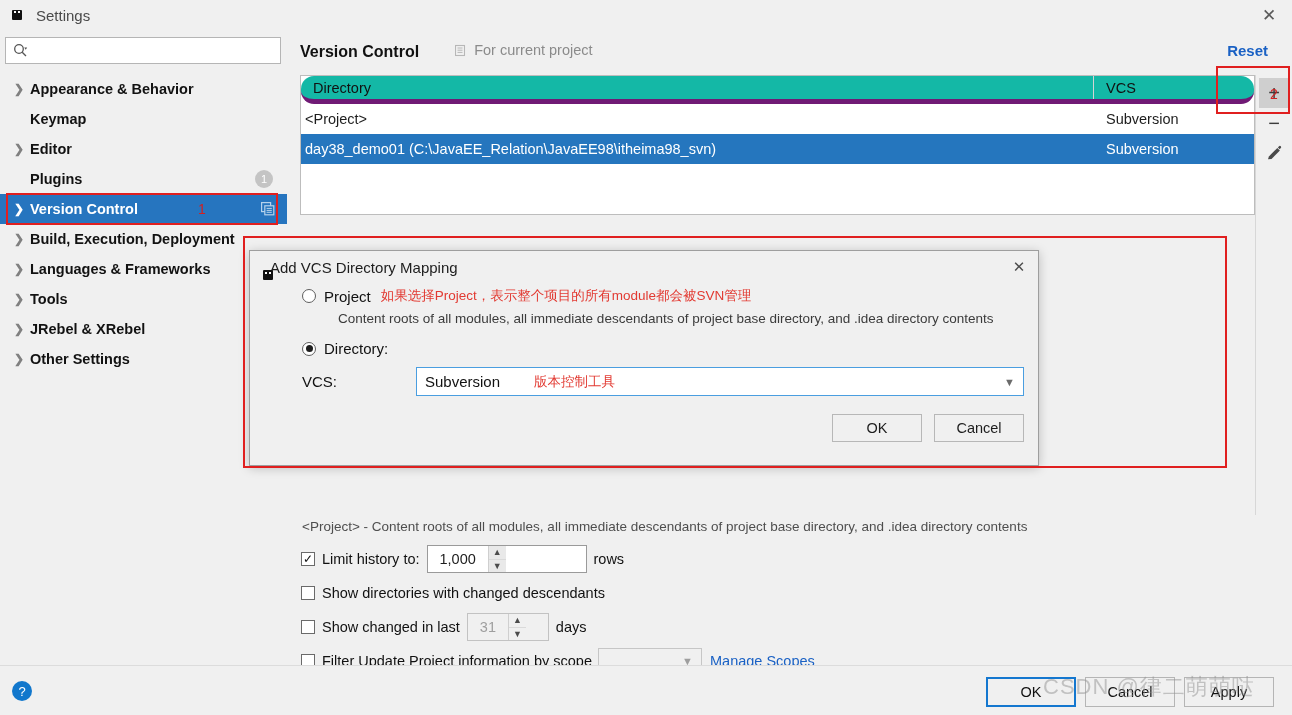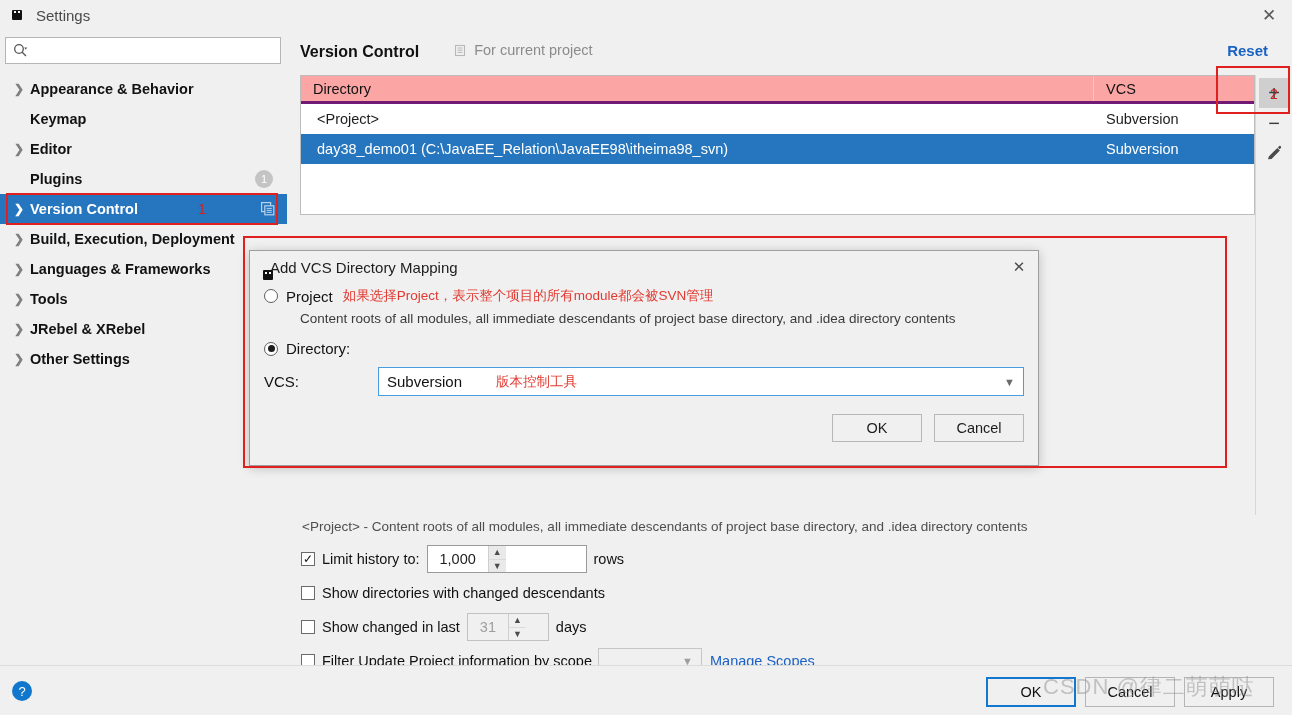--- a/index.html
+++ b/index.html
@@ -102,26 +102,26 @@
   .reset-link {
     position: absolute; right: 24px; top: 12px; color: #1a61c4; font-size: 15px;
     font-weight: bold; cursor: pointer;
   }
 
   
   .tbl-wrap {
     position: absolute; left: 13px; top: 45px; width: 955px; height: 140px;
     background: #ffffff; border: 1px solid #bdbdbd;
   }
-  .tbl-head { display: flex; height: 28px; border-bottom: 3px solid #701a75; background: #fca5a5; }
+  .tbl-head { display: flex; height: 28px; border-bottom: 5px solid #701a75; background: #14b8a6; border-radius: 13px; }
   .th { font-size: 14.5px; color: #111; display: flex; align-items: center; padding-left: 12px; }
   .th.dir { flex: 1; border-right: 1px solid #d4d4d4; }
   .th.vcs { width: 160px; }
   .tr { display: flex; height: 30px; align-items: center; font-size: 14.5px; }
-  .tr .c-dir { flex: 1; padding-left: 16px; white-space: nowrap; overflow: hidden; }
+  .tr .c-dir { flex: 1; padding-left: 4px; white-space: nowrap; overflow: hidden; }
   .tr .c-vcs { width: 160px; padding-left: 12px; white-space: nowrap; overflow: hidden; }
   .tr.selected { background: #2576be; color: #ffffff; }
 
   .tbl-toolbar {
     position: absolute; left: 968px; top: 45px; width: 37px; height: 140px;
     background: #f0f0f0; border-left: 1px solid #d7d7d7;
     display: flex; flex-direction: column; align-items: center; padding-top: 3px;
   }
   .tb-btn {
     width: 30px; height: 30px; display: flex; align-items: center; justify-content: center;
@@ -198,21 +198,21 @@
     background: #f0f0f0; border: 1px solid #9e9e9e;
     box-shadow: 0 2px 10px rgba(0,0,0,.22);
   }
   .dlg-title { height: 32px; display: flex; align-items: center; padding-left: 10px; }
   .dlg-title .dt-text { margin-left: 10px; font-size: 15px; color: #1d1d1d; }
   .dlg-close {
     position: absolute; right: 8px; top: 5px; width: 22px; height: 22px;
     display: flex; align-items: center; justify-content: center; color: #4d4d4d;
     font-size: 15px; cursor: pointer;
   }
-  .dlg-body { position: relative; padding: 0 14px; }
+  .dlg-body { position: relative; padding: 0 14px; margin-left: 38px; }
   .radio {
     width: 14px; height: 14px; border-radius: 50%; border: 1px solid #5e5e5e;
     background: #fff; display: inline-flex; align-items: center; justify-content: center;
     flex: 0 0 14px; margin-right: 8px; cursor: pointer;
   }
   .radio .dot { width: 7px; height: 7px; border-radius: 50%; background: #1d1d1d; }
   .dlg-row { display: flex; align-items: center; }
   .dlg-lbl { font-size: 15px; color: #111; }
   .red-note { color: #e23a32; font-size: 13.5px; margin-left: 10px; white-space: nowrap; }
   .dlg-desc { font-size: 13.5px; color: #3b3b3b; margin: 6px 0 0 36px; white-space: nowrap; }

